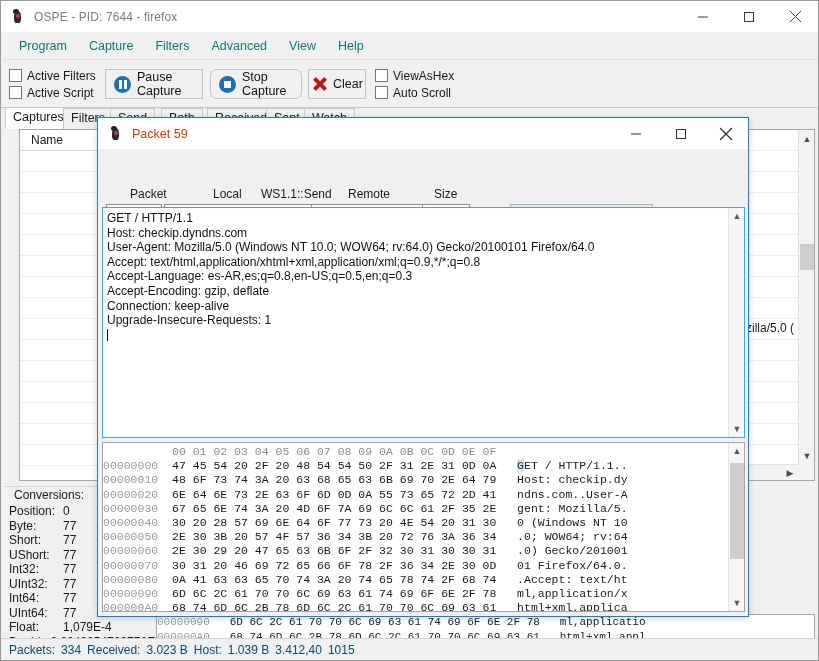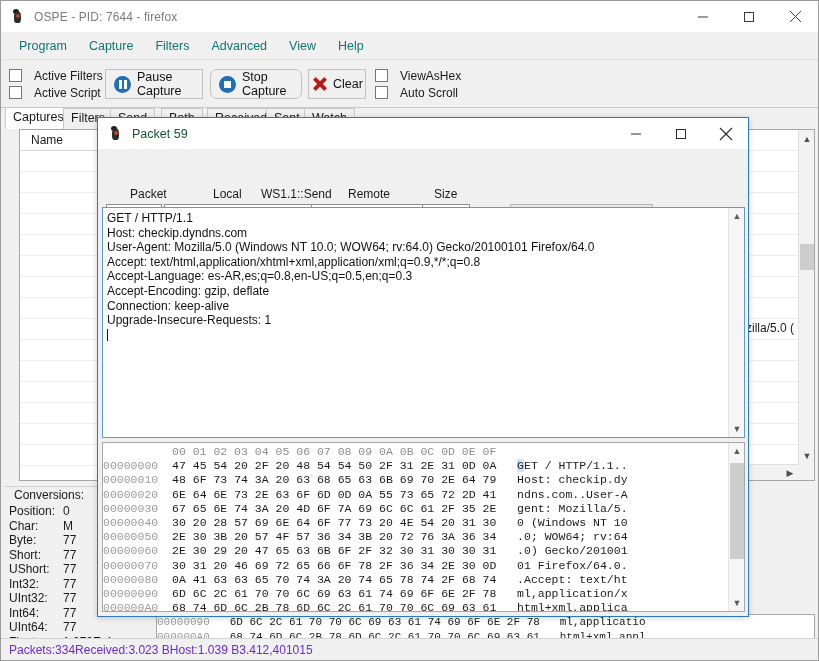--- a/index.html
+++ b/index.html
@@ -79,21 +79,21 @@
   .toolbar {
     position: absolute; left: 0; top: 59px;
     width: 817px; height: 48px;
     background: #f0f0f0;
     border-bottom: 1px solid #c8c8c8;
   }
   .chk-col {
     position: absolute; display: flex; flex-direction: column;
     justify-content: center; height: 48px; gap: 3px;
   }
-  .chk-row { display: flex; align-items: center; gap: 12px; }
+  .chk-row { display: flex; align-items: center; gap: 5px; }
   .chk-box {
     width: 13px; height: 13px;
     border: 1px solid #767676; background: #fff;
     flex: none;
   }
   .chk-lab { font-size: 12px; color: #1a1a1a; white-space: nowrap; }
 
   .tbtn {
     position: absolute; top: 9px; height: 30px;
     background: #f0f0f0; border: 1px solid #c2c2c2;
@@ -272,22 +272,22 @@
   }
   .bghex .hx-row { height: 15px; line-height: 15px; white-space: pre; }
   .bghex .hx-off { color: #9a9a9a; }
 
   
   .statusbar {
     position: absolute; left: 0; bottom: 0;
     width: 817px; height: 22px;
     background: #f0f0f0; border-top: 1px solid #d3d3d3;
     display: flex; align-items: center;
-    padding-left: 8px; 
-    font-size: 12px; color: #6d28d9;
+    padding-left: 8px; gap: 6px;
+    font-size: 12px; color: #0c4a6e;
   }
 
   
   #dialog {
     position: absolute; left: 96px; top: 116px;
     width: 652px; height: 500px;
     background: #f0f0f0;
     border: 1px solid #2e7ab8;
     box-shadow: 0 1px 6px rgba(0,0,0,0.18);
   }
@@ -306,21 +306,21 @@
     border-radius: 45% 45% 35% 35%;
   }
   .dlg-title .dt-icon .ic-head {
     position: absolute; left: 3px; top: 0;
     width: 6px; height: 5px; background: #1d1d1d; border-radius: 50%;
   }
   .dlg-title .dt-icon .ic-dot {
     position: absolute; left: 6px; top: 5px;
     width: 4px; height: 4px; background: #cf3b2e; border-radius: 50%;
   }
-  .dlg-title .dt-text { font-size: 12.5px; color: #14532d; }
+  .dlg-title .dt-text { font-size: 12.5px; color: #c2410c; }
   .dlg-winbtns { margin-left: auto; display: flex; height: 31px; }
   .dlg-winbtn {
     width: 45px; height: 31px;
     display: flex; align-items: center; justify-content: center;
     color: #2a2a2a;
   }
 
   .dlg-info { position: relative; height: 58px; }
   .inf-lab {
     position: absolute; font-size: 12px; color: #1a1a1a;
@@ -563,24 +563,20 @@
       <div class="list-row"></div>
       <div class="list-row"></div>
     </div>
   </div>
 
   <div class="convpanel">
     <div class="conv-title">Conversions:</div>
     <div class="conv-row">
       <span class="conv-k">Position:</span>
       <span class="conv-v">0</span>
-    </div>
-    <div class="conv-row">
-      <span class="conv-k">Char:</span>
-      <span class="conv-v">M</span>
     </div>
     <div class="conv-row">
       <span class="conv-k">Byte:</span>
       <span class="conv-v">77</span>
     </div>
     <div class="conv-row">
       <span class="conv-k">Short:</span>
       <span class="conv-v">77</span>
     </div>
     <div class="conv-row">

